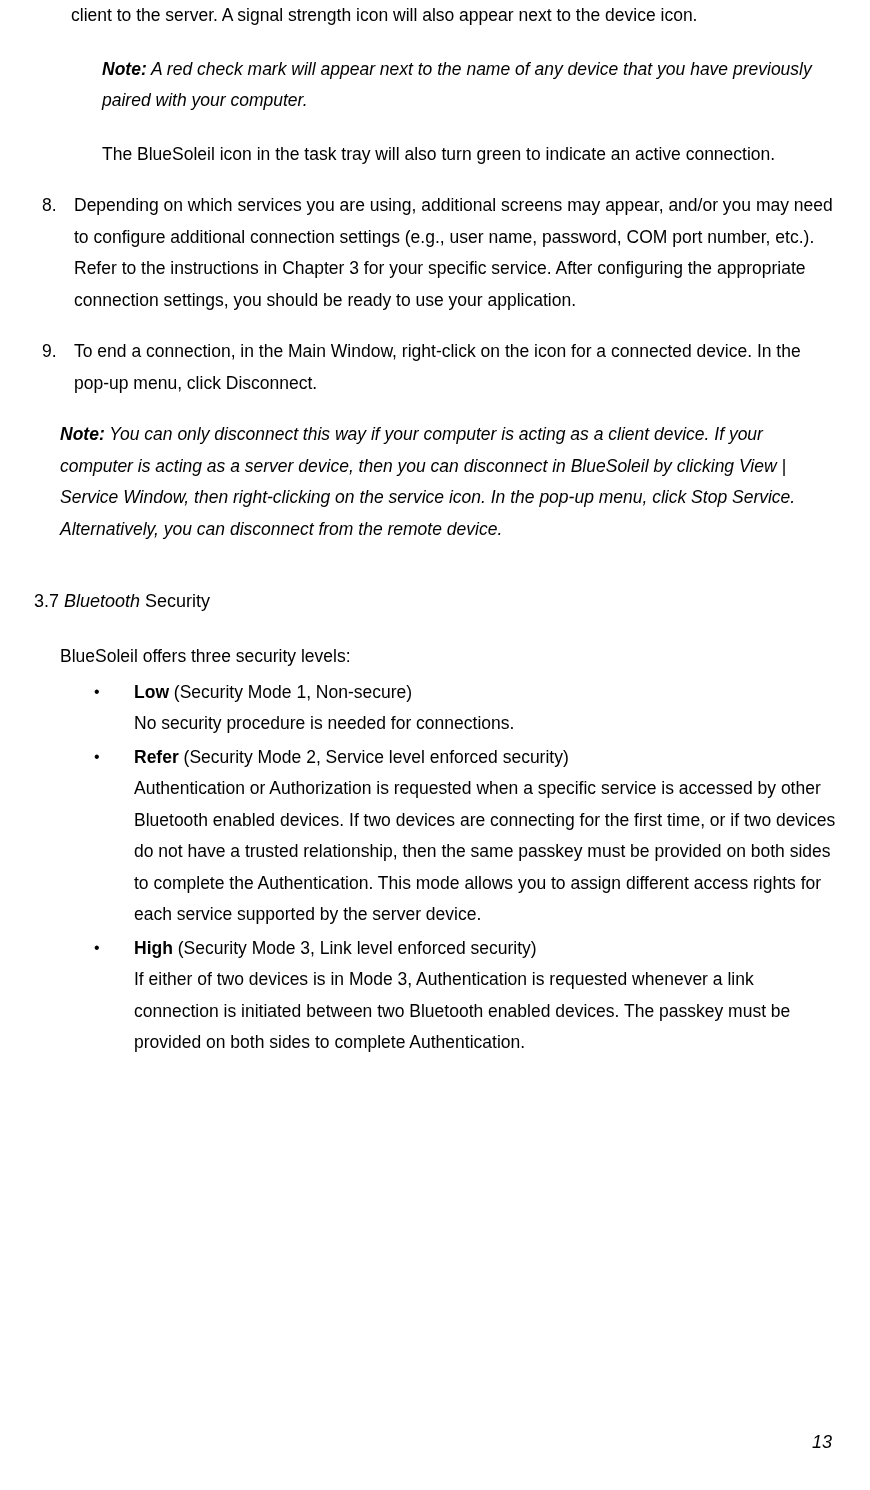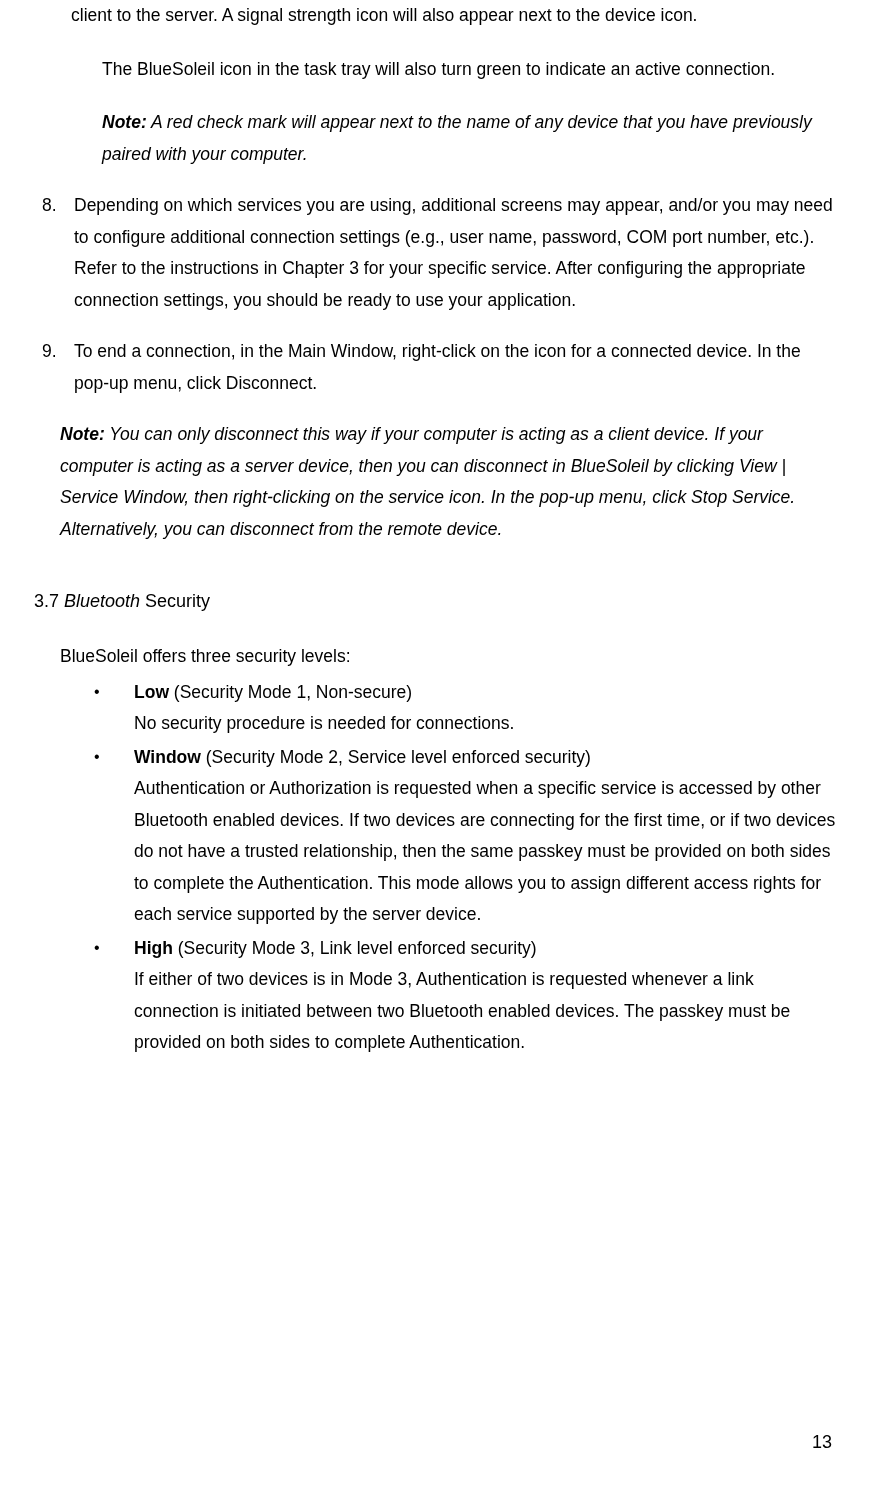--- a/index.html
+++ b/index.html
@@ -35,40 +35,41 @@
     .bullet-list { margin-left: 60px; margin-top: 4px; }
     .bullet-item { display: flex; margin-top: 2px; }
     .bullet-item .dot { width: 40px; flex: none; font-size: 16px; line-height: 1.8; position: relative; top: 1px; }
     .bullet-item .body { flex: 1; }
     .bullet-item .title { font-weight: bold; }
     .pagenum {
       position: absolute;
       bottom: 32px;
       right: 38px;
       font-size: 18px;
+      font-style: italic;
     }
     .inner-note { margin-top: 22px; margin-left: 68px; }
     .italic { font-style: italic; }
     .nb { font-weight: bold; font-style: italic; }
   </style>
 </head>
 <body>
 
 <div class="content">
 
   <div class="indent-1">
     <span>client to the server. A signal strength icon will also appear next to the device icon.</span>
   </div>
 
+  <div class="inner-note italic">
+    <span class="nb">Note:</span><span> A red check mark will appear next to the name of any device that you have previously paired with your computer.</span>
+  </div>
+
   <div class="inner-note">
     <span>The BlueSoleil icon in the task tray will also turn green to indicate an active connection.</span>
-  </div>
-
-  <div class="inner-note italic">
-    <span class="nb">Note:</span><span> A red check mark will appear next to the name of any device that you have previously paired with your computer.</span>
   </div>
 
   <div class="ol-item">
     <div class="num">8.</div>
     <div class="body">Depending on which services you are using, additional screens may appear, and/or you may need to configure additional connection settings (e.g., user name, password, COM port number, etc.). Refer to the instructions in Chapter 3 for your specific service. After configuring the appropriate connection settings, you should be ready to use your application.</div>
   </div>
 
   <div class="ol-item">
     <div class="num">9.</div>
     <div class="body">To end a connection, in the Main Window, right-click on the icon for a connected device. In the pop-up menu, click Disconnect.</div>
@@ -91,21 +92,21 @@
       <div class="dot">•</div>
       <div class="body">
         <span class="title">Low</span><span> (Security Mode 1, Non-secure)</span><br>
         <span>No security procedure is needed for connections.</span>
       </div>
     </div>
 
     <div class="bullet-item">
       <div class="dot">•</div>
       <div class="body">
-        <span class="title">Window</span><span> (Security Mode 2, Service level enforced security)</span><br>
+        <span class="title">Refer</span><span> (Security Mode 2, Service level enforced security)</span><br>
         <span>Authentication or Authorization is requested when a specific service is accessed by other Bluetooth enabled devices. If two devices are connecting for the first time, or if two devices do not have a trusted relationship, then the same passkey must be provided on both sides to complete the Authentication. This mode allows you to assign different access rights for each service supported by the server device.</span>
       </div>
     </div>
 
     <div class="bullet-item">
       <div class="dot">•</div>
       <div class="body">
         <span class="title">High</span><span> (Security Mode 3, Link level enforced security)</span><br>
         <span>If either of two devices is in Mode 3, Authentication is requested whenever a link connection is initiated between two Bluetooth enabled devices. The passkey must be provided on both sides to complete Authentication.</span>
       </div>

